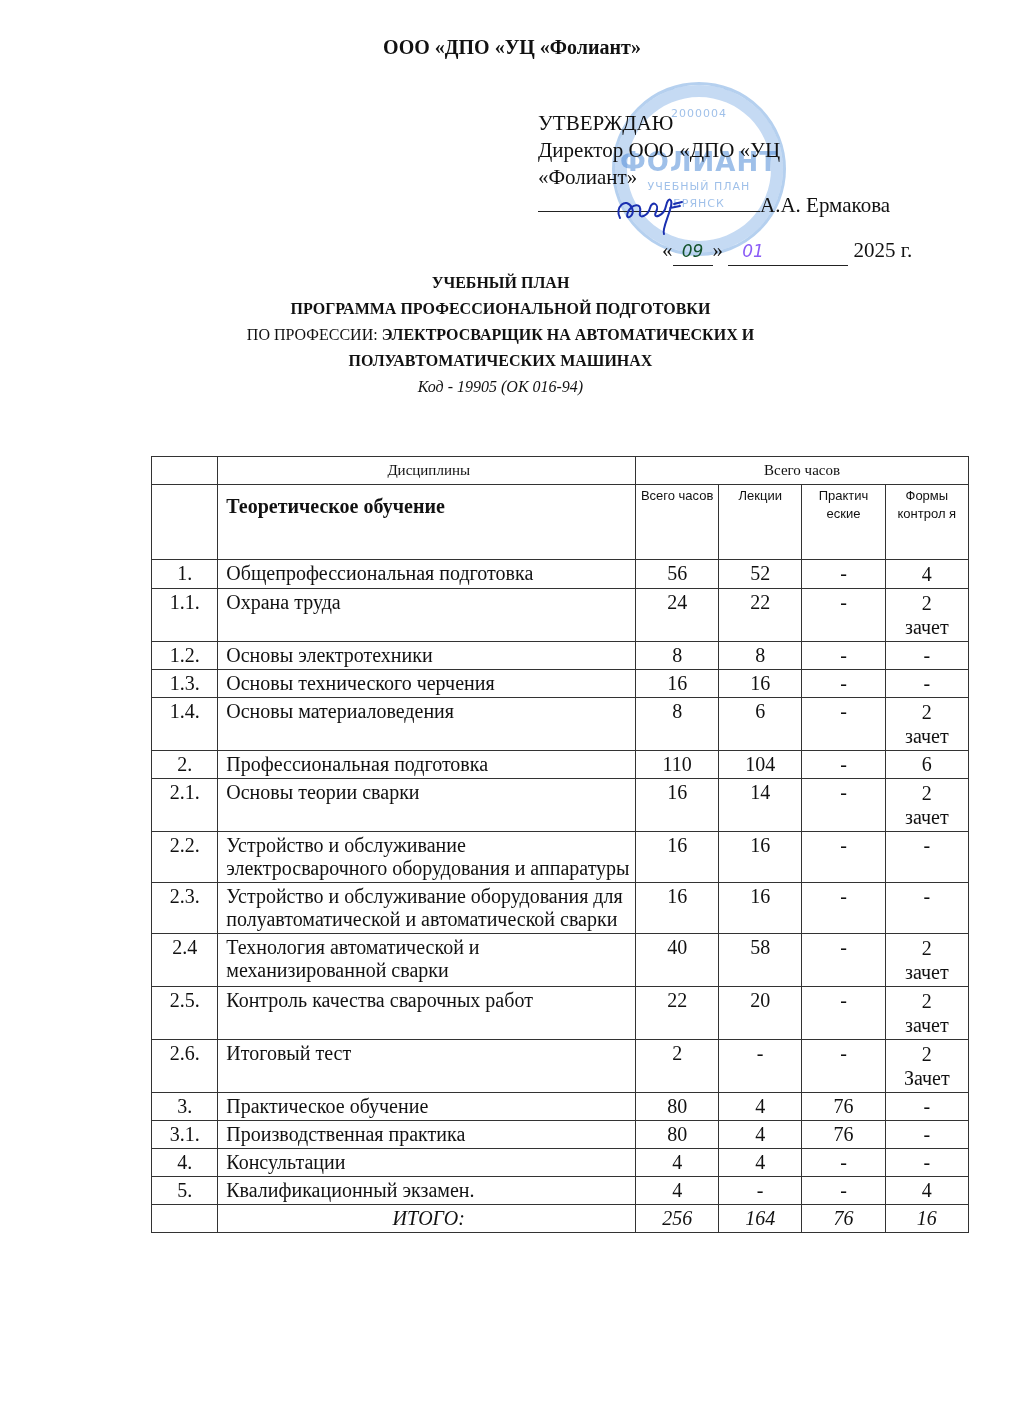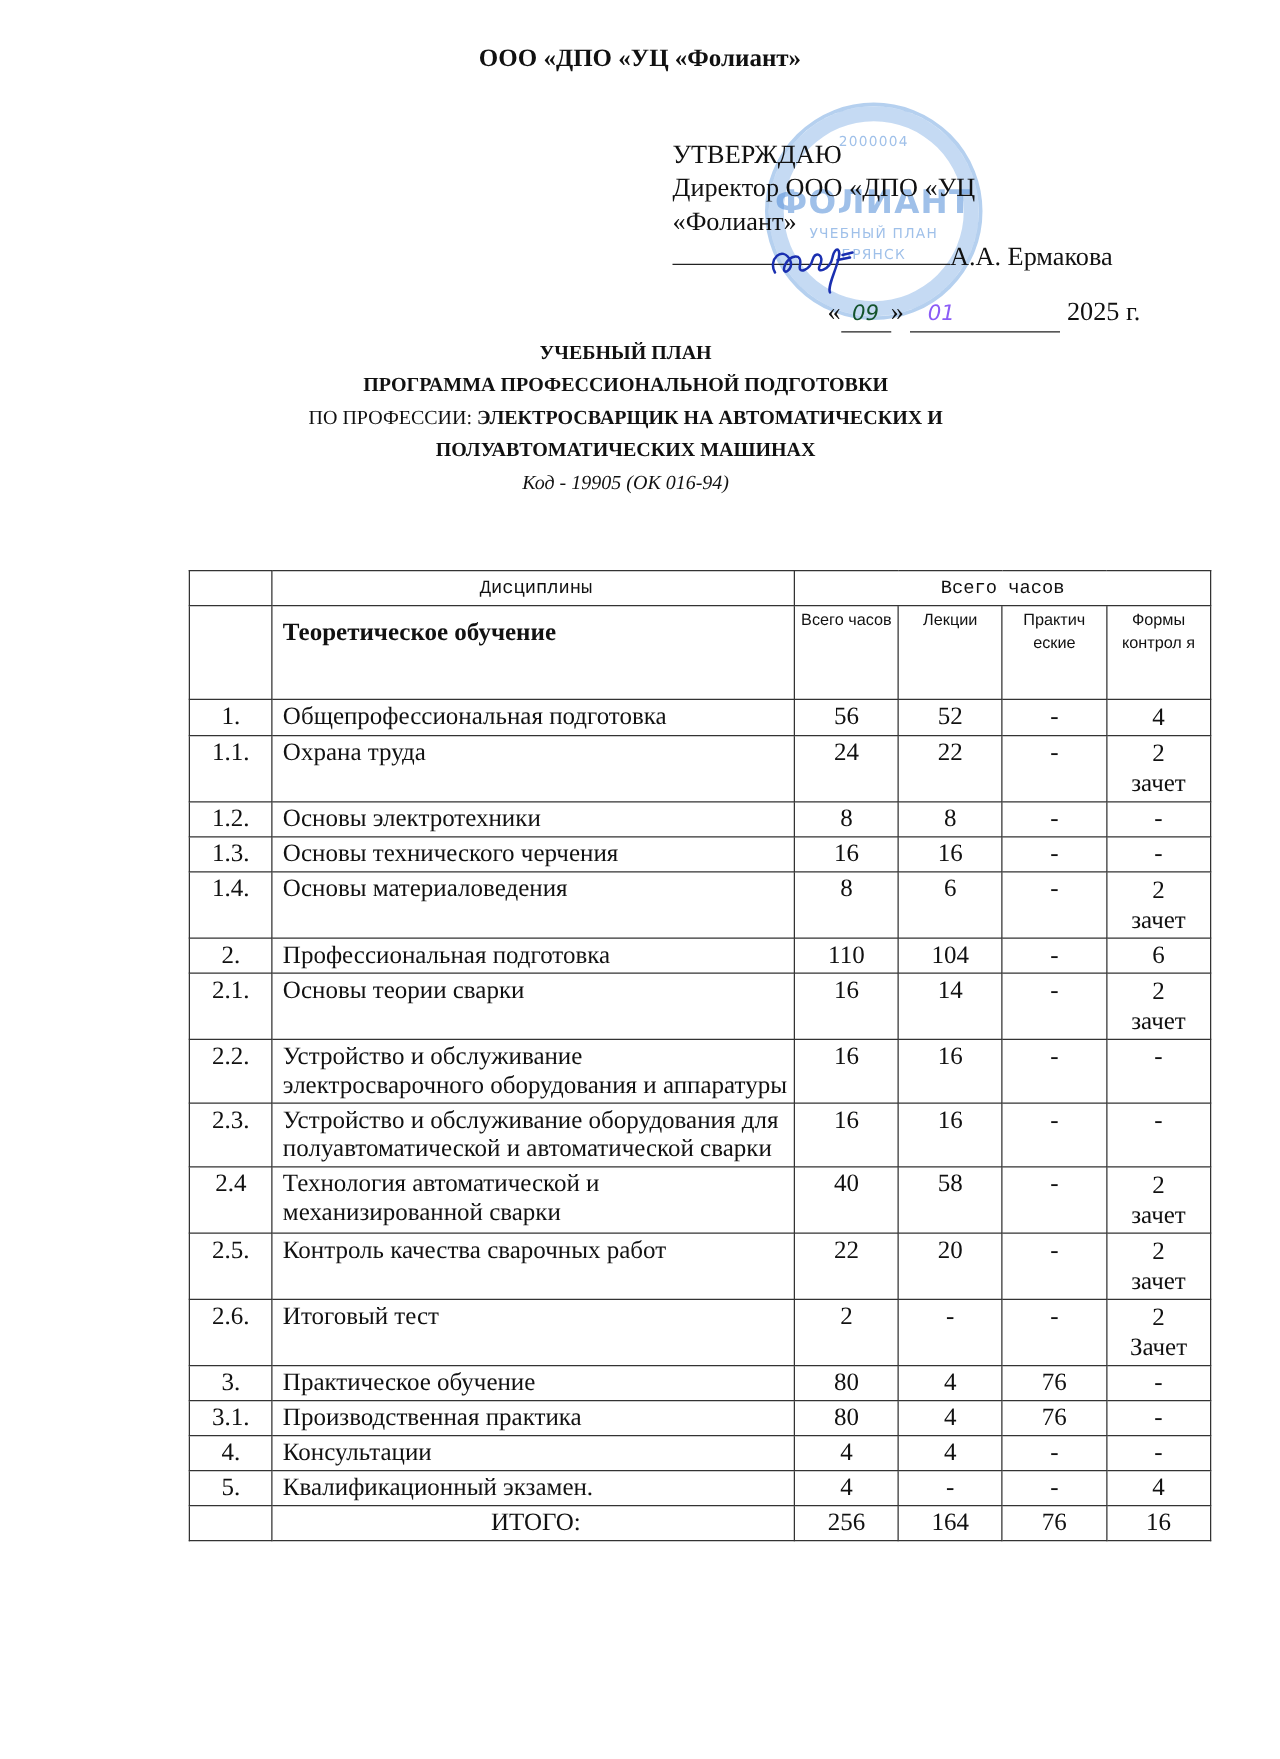--- a/index.html
+++ b/index.html
@@ -44,23 +44,23 @@
     position: absolute; left: 151px; top: 456px; width: 818px;
     border-collapse: collapse; font-size: 20px;
   }
   table.plan td, table.plan th {
     border: 1px solid #333; padding: 2px 4px; vertical-align: top; font-weight: normal;
   }
   .c-num { width: 58px; text-align: center; }
   .c-name { width: 410px; text-align: left; padding-left: 8px !important; }
   .c-val { width: 75px; text-align: center; }
   .hdr-small { font-family: "Liberation Sans", "DejaVu Sans", sans-serif; font-size: 13px; line-height: 18px; text-align: center; vertical-align: top; }
-  .hdr-mid { font-family: Liberation Mono, monospace; font-size: 15px; text-align: center; vertical-align: middle !important; height: 23px; }
+  .hdr-mid { font-family: Liberation Serif, serif; font-size: 15px; text-align: center; vertical-align: middle !important; height: 23px; }
   .bold td { font-weight: bold; }
-  .total td { font-weight: bold; }
+  .total td { font-weight: bold; font-style: italic; }
   .forms .z { display: block; line-height: 24px; }
 </style>
 </head>
 <body>
 
 <div class="org">ООО «ДПО «УЦ «Фолиант»</div>
 
 <div class="stamp">
   <div class="s1">2000004</div>
   <div class="s2">ФОЛИАНТ</div>

